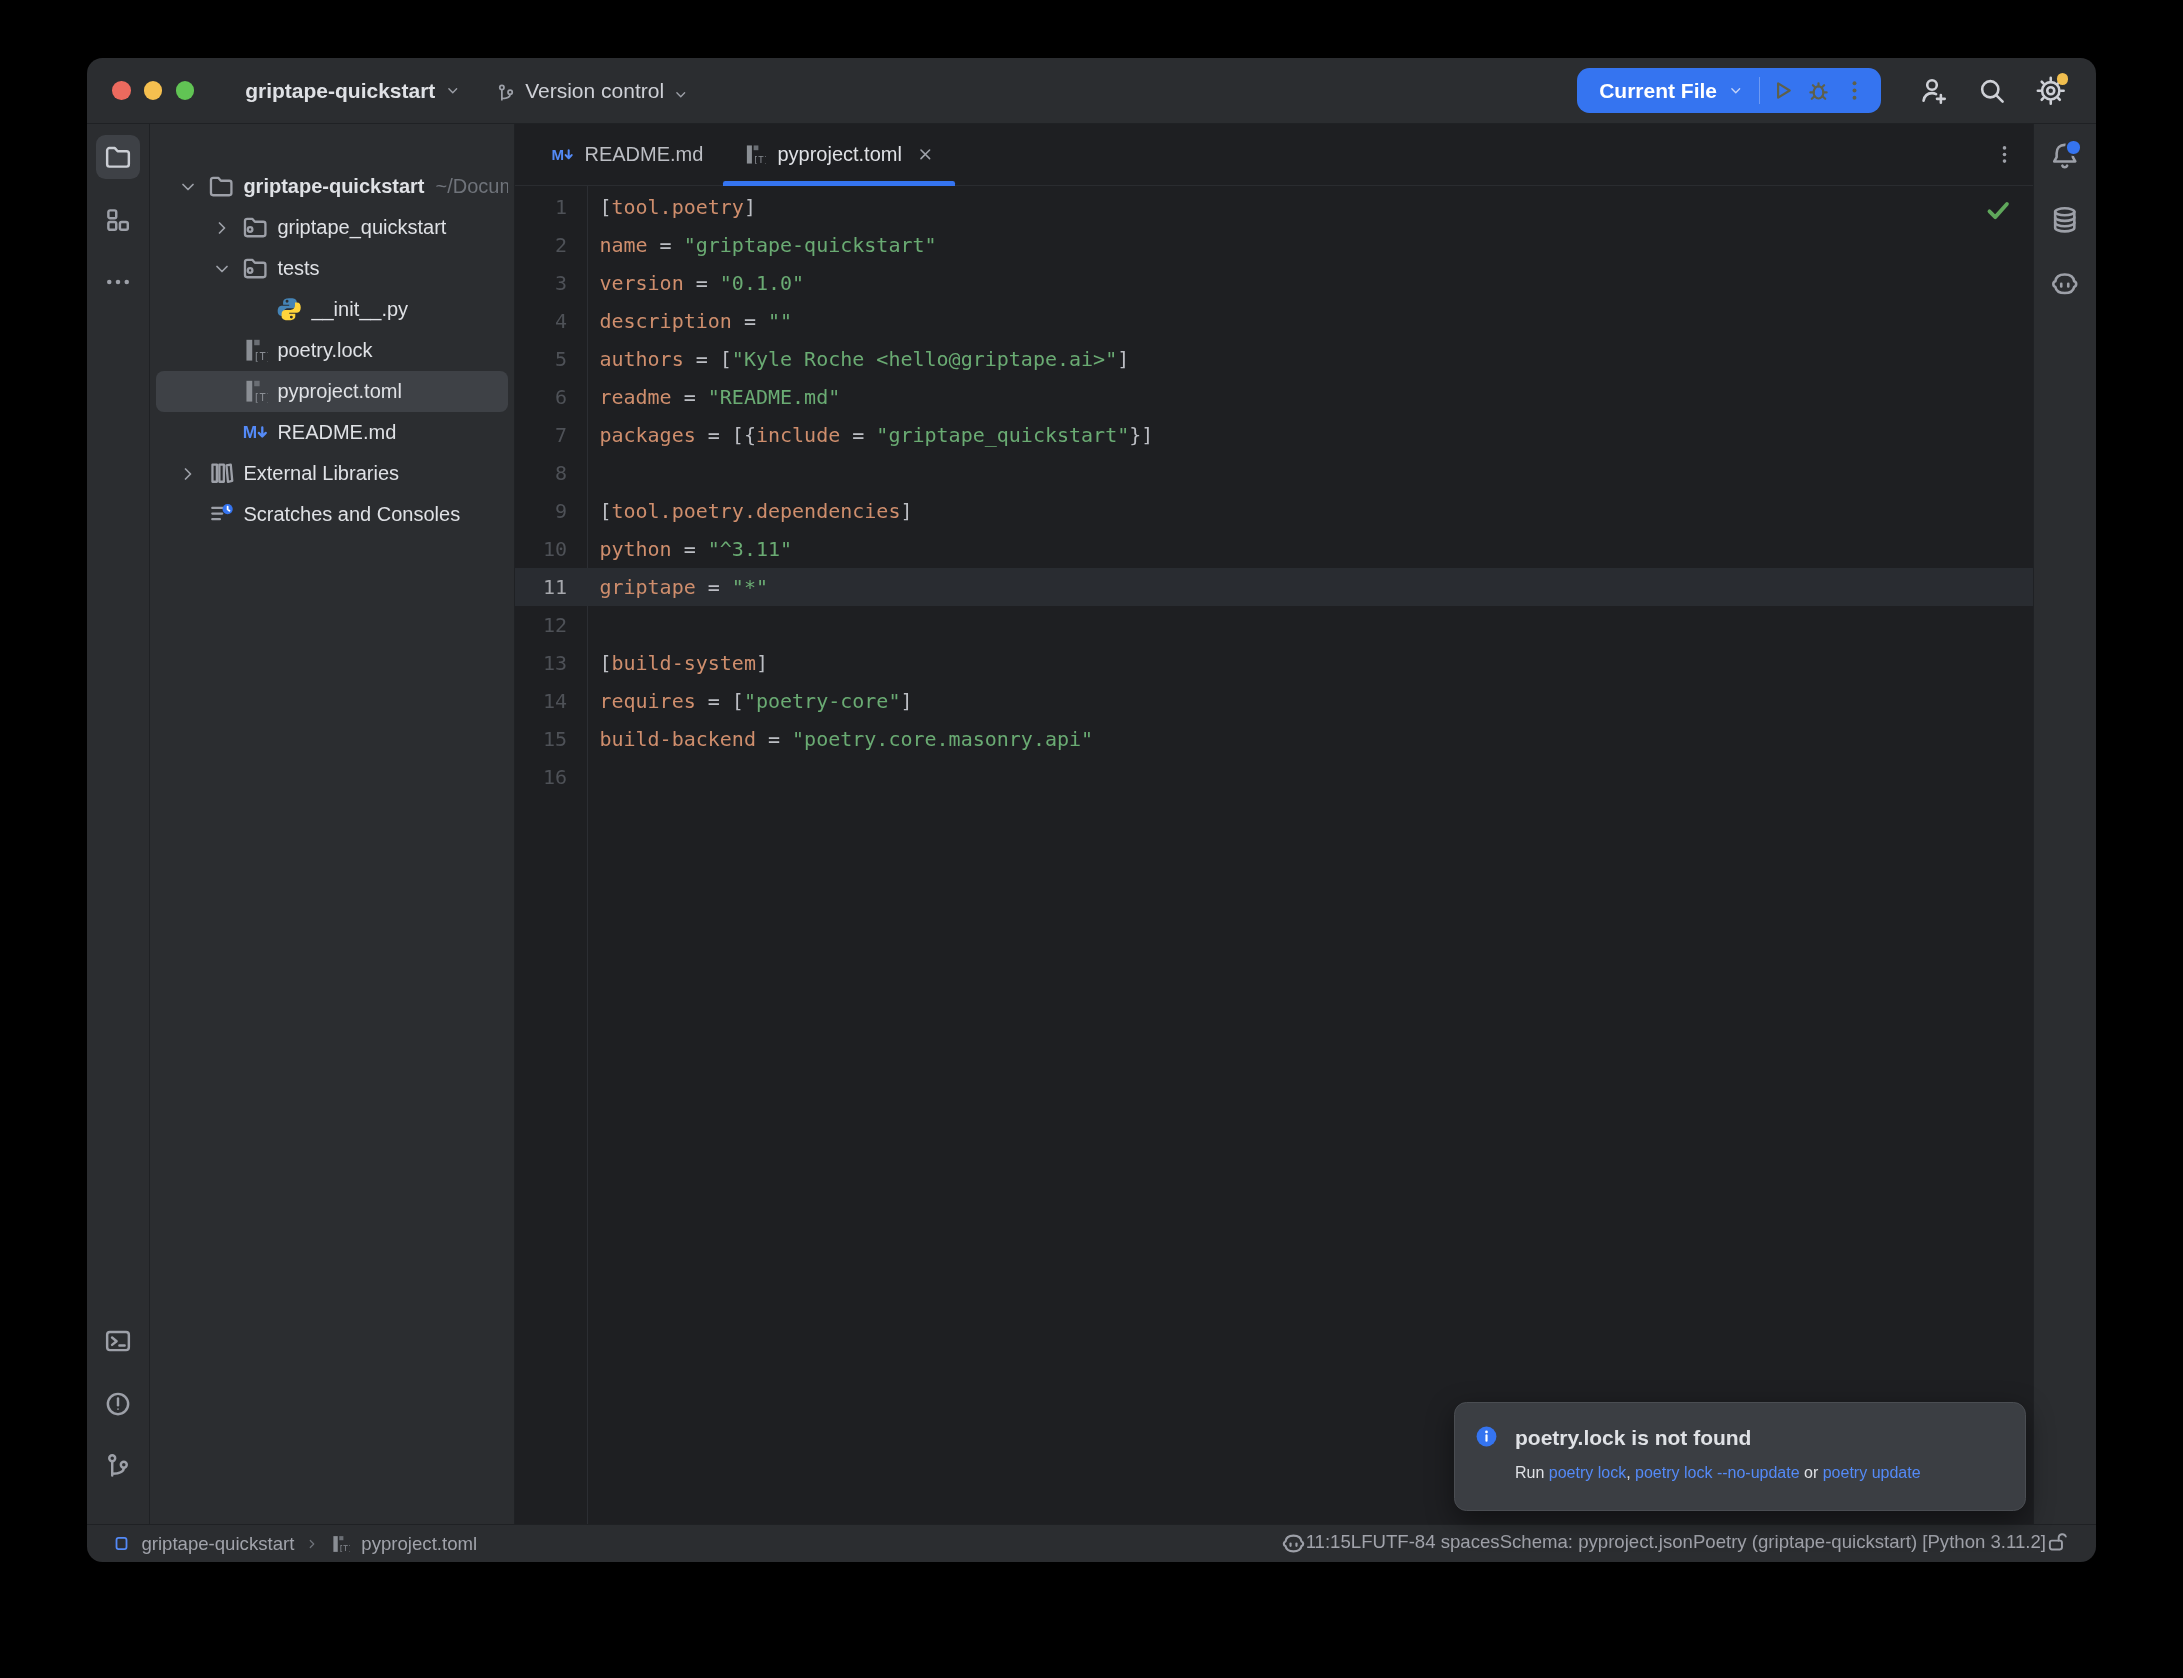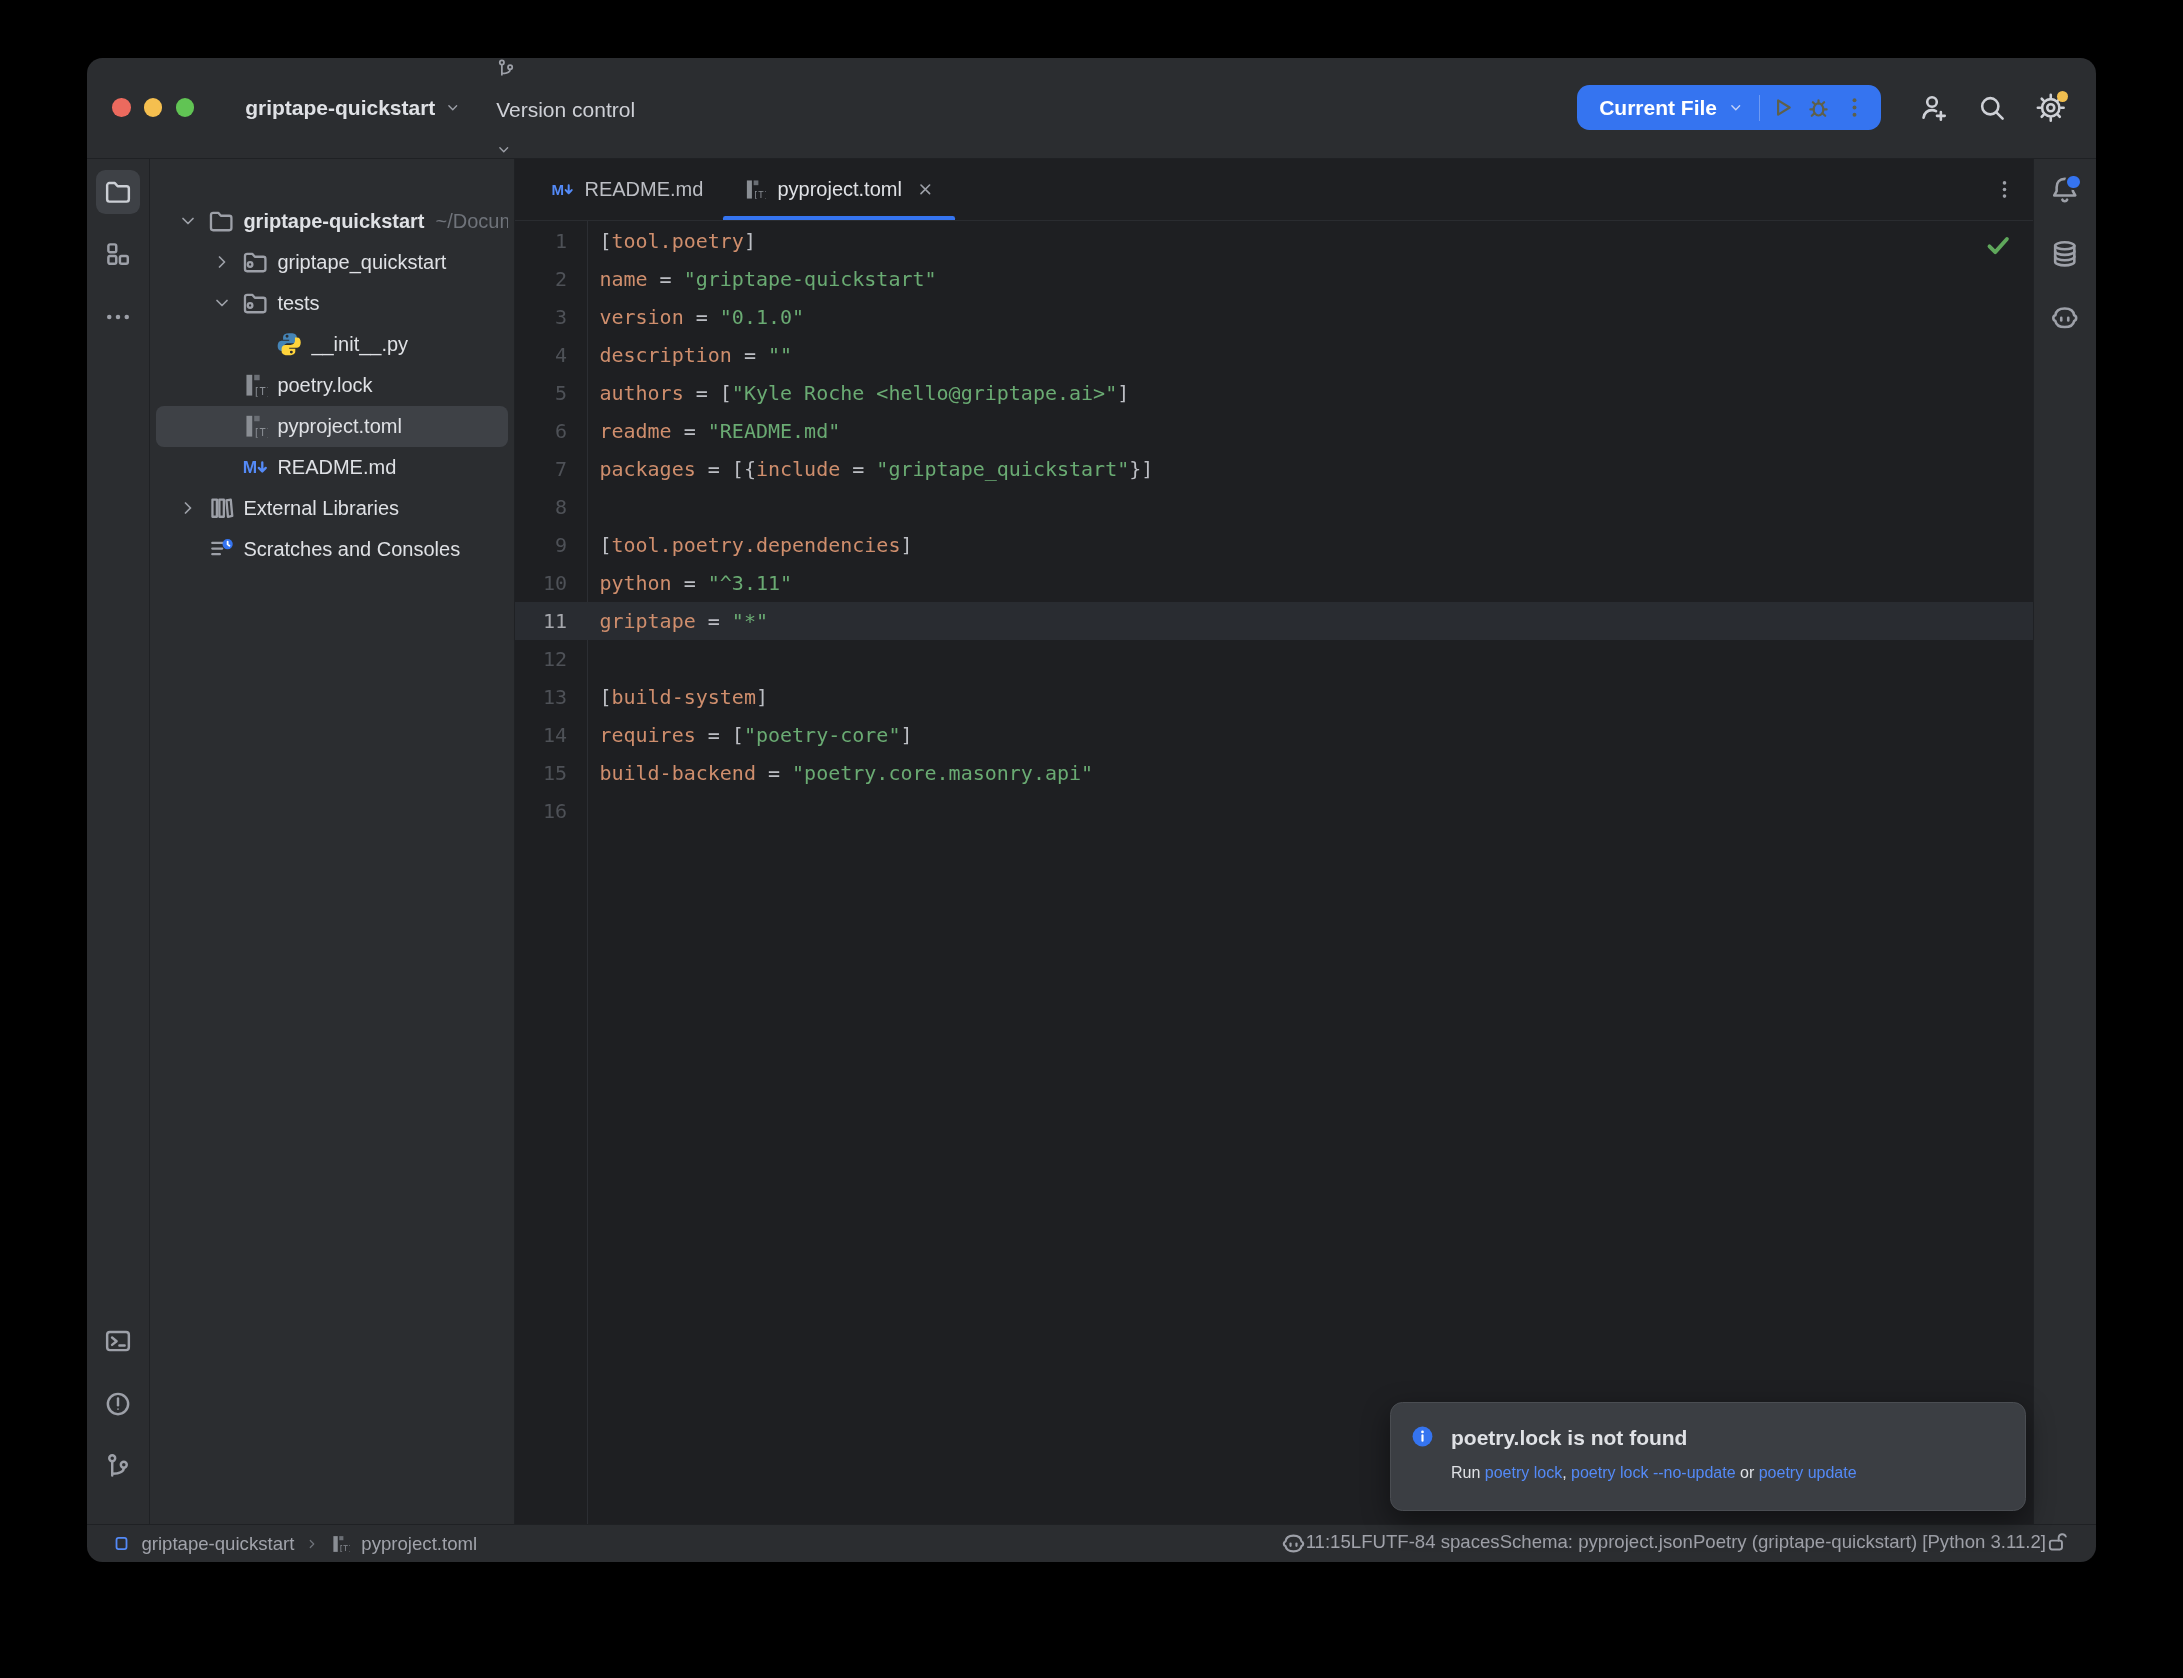--- a/index.html
+++ b/index.html
@@ -5,21 +5,21 @@
   html,body{margin:0;padding:0;width:2183px;height:1678px;background:#000;overflow:hidden;
     font-family:"Liberation Sans",sans-serif;-webkit-font-smoothing:antialiased;}
   .window{position:absolute;left:87px;top:58px;width:2009px;height:1504px;background:#2B2D30;
     border-radius:15.5px;overflow:hidden;display:flex;flex-direction:column;box-shadow:0 23px 70px rgba(0,0,0,.6);}
   
   .titlebar{flex:0 0 65px;display:flex;align-items:center;padding:0 23px 0 25px;border-bottom:0.8px solid #1F2124;}
   .traffic{display:flex;gap:13.2px;}
   .tl{width:18.6px;height:18.6px;border-radius:50%;}
   .tl.red{background:#EC6A5E}.tl.yellow{background:#F5BF4F}.tl.green{background:#61C454}
   .tb-project{margin-left:51px;display:flex;align-items:center;gap:9.3px;color:#DFE1E5;font-weight:600;font-size:21px;cursor:default;}
-  .tb-vcs{margin-left:36px;display:flex;align-items:flex-start;gap:20px;color:#CED0D6;font-size:21px;flex-direction:column;}
+  .tb-vcs{margin-left:36px;display:flex;align-items:flex-end;gap:9px;color:#CED0D6;font-size:21px;}
   .spacer{flex:1}
   .run-pill{display:flex;align-items:center;height:45px;background:#3574F0;border-radius:12.4px;padding:0 7.8px 0 22px;color:#fff;font-size:21px;}
   .run-label{display:flex;align-items:center;gap:11px;padding-right:11px;font-weight:bold;}
   .pill-sep{width:0.8px;height:26.4px;background:rgba(255,255,255,.28);margin:0 4.7px;}
   .pill-ic{width:36px;height:36px;display:flex;align-items:center;justify-content:center;color:#5E604B;}
   .pillchev{color:#C6D4F7}
   .tb-icons{display:flex;align-items:center;gap:14px;margin-left:29.5px;color:#CED0D6;}
   .tb-btn{width:45px;height:45px;display:flex;align-items:center;justify-content:center;position:relative;}
   .badge-dot{position:absolute;width:11.7px;height:11.7px;border-radius:50%;background:#F0BE4F;top:5.4px;right:4.7px;}
   
@@ -60,21 +60,21 @@
   .right-bar{flex:0 0 62px;border-left:0.8px solid #1F2124;display:flex;flex-direction:column;align-items:center;padding-top:9.3px;}
   .rb-btn{width:44px;height:44px;display:flex;align-items:center;justify-content:center;color:#9DA0A8;margin-bottom:20px;position:relative;}
   .rb-badge{position:absolute;width:12.4px;height:12.4px;border-radius:50%;background:#3574F0;top:6.2px;right:5.4px;border:2.3px solid #2B2D30;}
   
   .statusbar{flex:0 0 37px;border-top:0.8px solid #1F2124;display:flex;align-items:center;padding:0 28px 0 26.4px;font-size:18.6px;color:#A1A3AB;}
   .sb-left{display:flex;align-items:center;gap:11px;min-width:0;}
   .sb-right{margin-left:auto;display:flex;}
   .sb-ico{color:#9DA0A8;display:inline-flex;}
   .sb-chev{color:#6F737A;}
   
-  .notification{position:absolute;right:70px;bottom:51px;width:636px;box-sizing:border-box;background:#3B3E43;
+  .notification{position:absolute;right:70px;bottom:51px;width:572px;box-sizing:border-box;background:#3B3E43;
     border:0.8px solid #4A4D52;border-radius:12.4px;padding:22px 20px 23px 20px;box-shadow:0 9.3px 28px rgba(0,0,0,.45);z-index:5;}
   .notif-head{display:flex;align-items:flex-start;gap:17px;}
   .notif-title{color:#DFE1E5;font-size:21px;font-weight:700;line-height:26.4px;}
   .notif-body{margin:6.2px 0 0 40px;font-size:16px;line-height:29.5px;color:#DFE1E5;}
   .notif-link{color:#548AF7;cursor:pointer;}
   
   .icn{display:inline-flex;align-items:center;justify-content:center;}
   .icn svg{width:100%;height:100%;display:block;}
   .i18{width:14px;height:14px}.i20{width:15.5px;height:15.5px}.i22{width:17px;height:17px}
   .i26{width:20px;height:20px}.i28{width:22px;height:22px}.i30{width:23px;height:23px}

